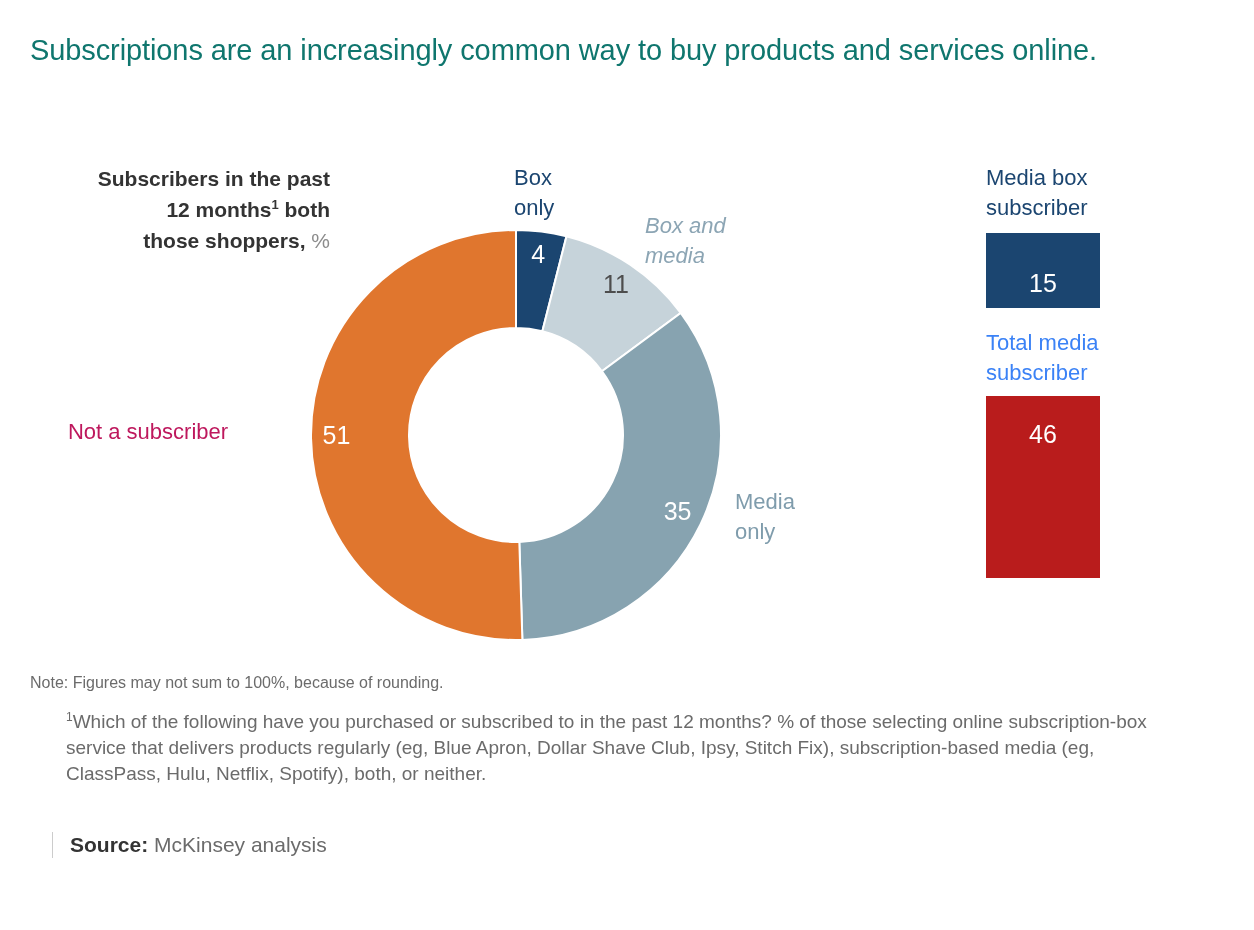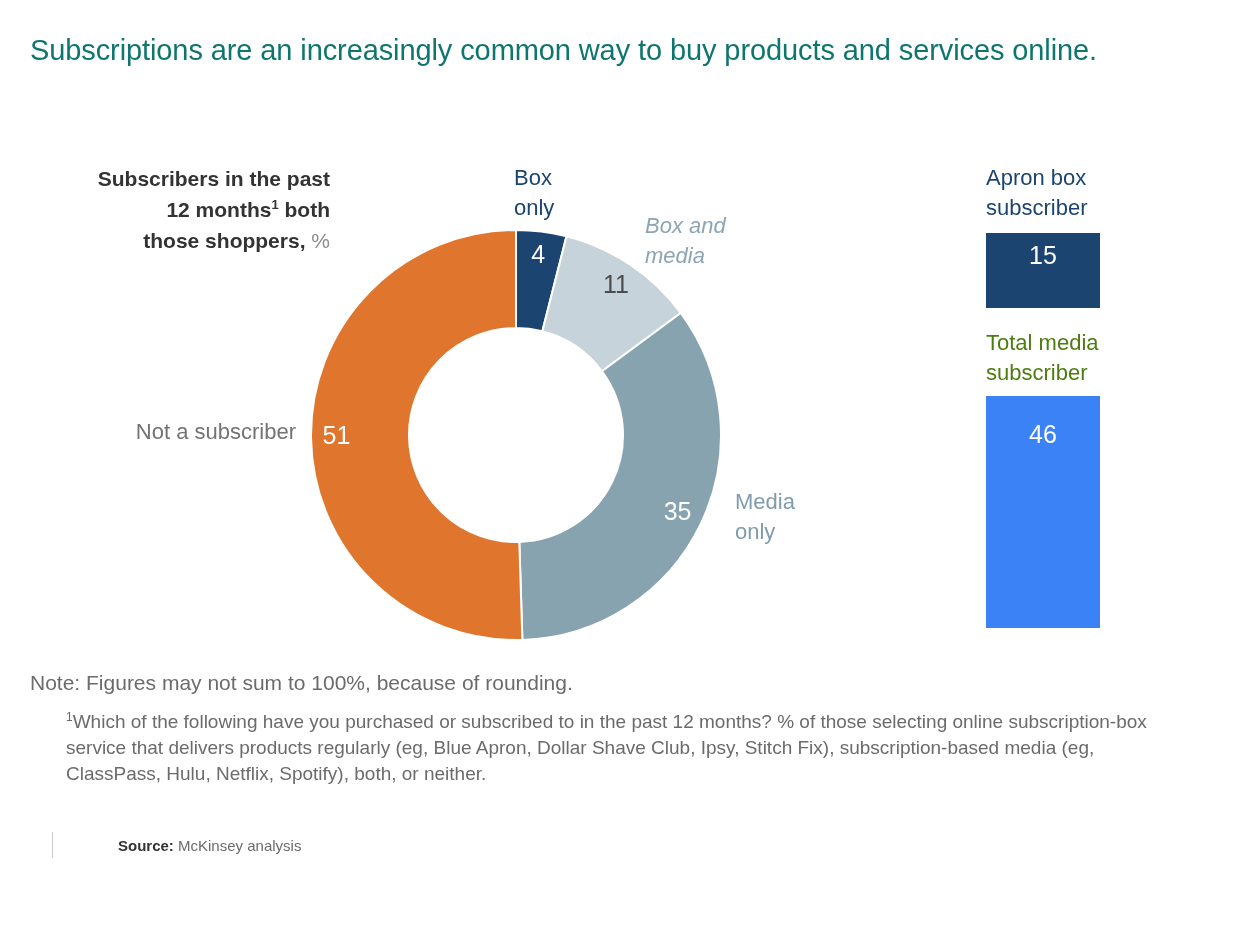--- a/index.html
+++ b/index.html
@@ -91,25 +91,25 @@
     font-style: italic;
   }
   #label-media-only {
     left: 735px;
     top: 487px;
     width: 160px;
     color: #7f9cac;
     text-align: left;
   }
   #label-not-subscriber {
-    left: 56px;
+    left: 28px;
     top: 417px;
     width: 240px;
-    color: #737373;
-    text-align: right;
+    color: #be185d;
+    text-align: center;
   }
 
   
   #bars-wrap {
     position: absolute;
     left: 986px;
     top: 163px;
     width: 240px;
   }
   .bar-label {
@@ -121,50 +121,50 @@
   #bar-label-box {
     position: absolute;
     left: 0px;
     top: 0px;
     color: #1b4570;
   }
   #bar-label-media {
     position: absolute;
     left: 0px;
     top: 165px;
-    color: #4d7c0f;
+    color: #3b82f6;
   }
   .bar {
     position: absolute;
     left: 0px;
     width: 114px;
     color: #ffffff;
     font-size: 25px;
     text-align: center;
     box-sizing: border-box;
   }
   #bar-box {
     top: 70px;
     height: 75px;
     background: #1b4570;
-    padding-top: 8px;
+    padding-top: 36px;
   }
   #bar-media {
     top: 233px;
-    height: 232px;
-    background: #3b82f6;
+    height: 182px;
+    background: #b91c1c;
     padding-top: 24px;
   }
 
   
   #note-line {
     position: absolute;
     left: 30px;
     top: 669px;
-    font-size: 21px;
+    font-size: 16px;
     line-height: 27px;
     color: #6b6b6b;
   }
   #footnote {
     position: absolute;
     left: 22px;
     top: 709px;
     width: 1110px;
     font-size: 19px;
     line-height: 26px;
@@ -193,24 +193,23 @@
     letter-spacing: 0.2px;
     white-space: nowrap;
   }
   #footer-divider {
     width: 1px;
     height: 26px;
     background: #cccccc;
     margin: 0 17px 0 22px;
   }
   #source-line {
-    font-size: 15px;
+    font-size: 21px;
     color: #6b6b6b;
     white-space: nowrap;
-    margin-left: 48px;
   }
   #source-line b {
     color: #333333;
     font-weight: 700;
   }
 </style>
 </head>
 <body>
 
 <div id="chart-title">Subscriptions are an increasingly common way to buy products and services online.</div>
@@ -249,21 +248,21 @@
 <div class="callout" id="label-media-only">
   <div>Media</div>
   <div>only</div>
 </div>
 <div class="callout" id="label-not-subscriber">
   <div>Not a subscriber</div>
 </div>
 
 <div id="bars-wrap">
   <div class="bar-label" id="bar-label-box">
-    <div>Apron box</div>
+    <div>Media box</div>
     <div>subscriber</div>
   </div>
   <div class="bar" id="bar-box">
     <span>15</span>
   </div>
   <div class="bar-label" id="bar-label-media">
     <div>Total media</div>
     <div>subscriber</div>
   </div>
   <div class="bar" id="bar-media">

